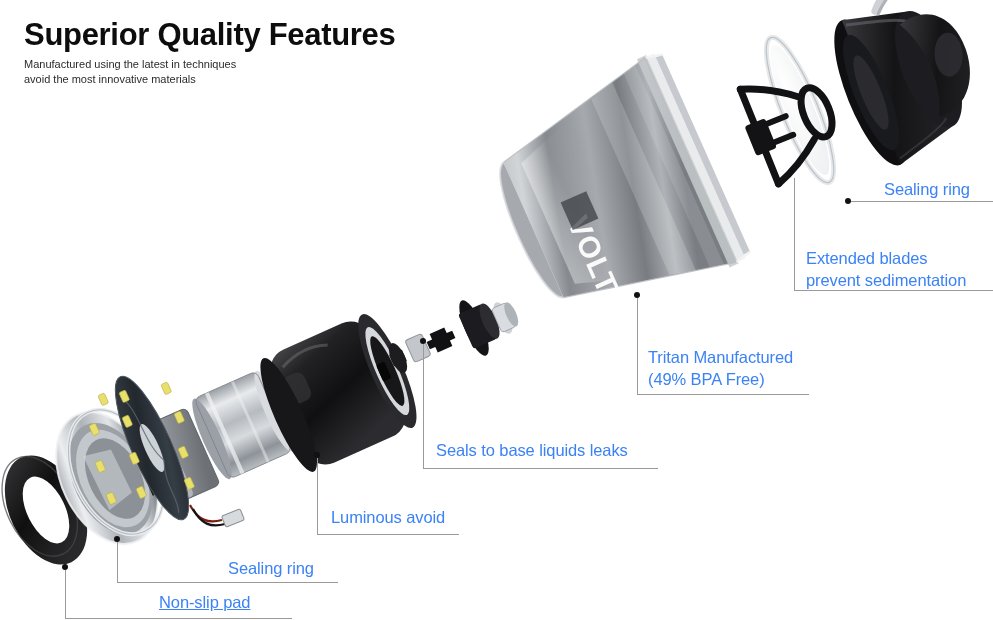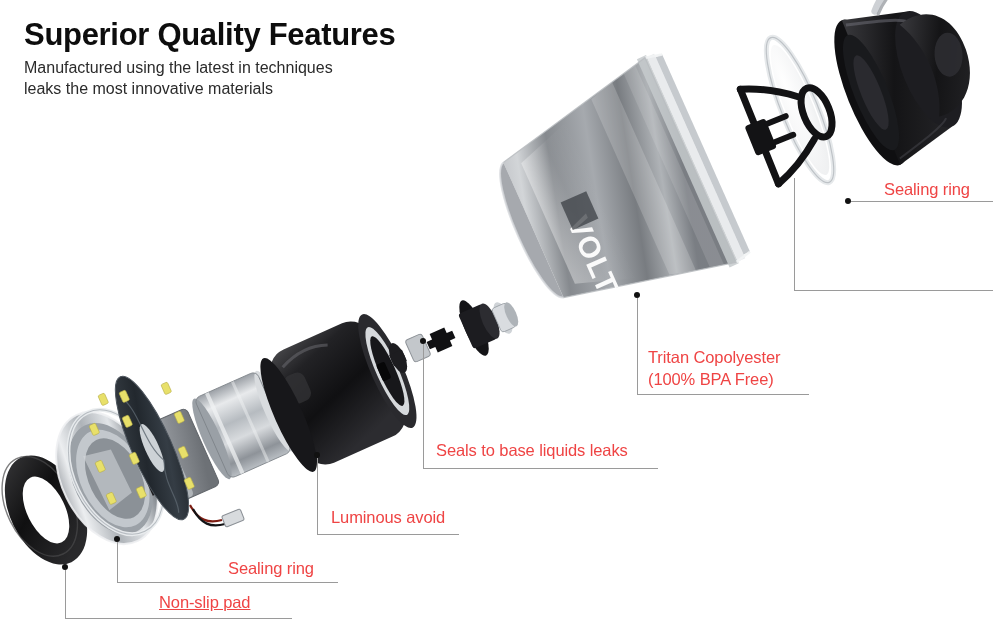--- a/index.html
+++ b/index.html
@@ -29,31 +29,31 @@
   #title {
     font-size: 31px;
     font-weight: bold;
     color: #0d0d0d;
     letter-spacing: -0.3px;
     line-height: 1.1;
     margin: 0;
   }
   #subtitle {
     margin-top: 5px;
-    font-size: 16px;
+    font-size: 11px;
     color: #2b2b2b;
     line-height: 1.32;
     font-weight: 400;
   }
 
   
   .callout-text {
     position: absolute;
     font-size: 16.5px;
-    color: #ef4444;
+    color: #3b82f6;
     line-height: 1.33;
     white-space: nowrap;
     letter-spacing: -0.1px;
   }
   .lead-dot {
     position: absolute;
     width: 6px;
     height: 6px;
     border-radius: 50%;
     background: #111111;
@@ -81,21 +81,21 @@
 </style>
 </head>
 <body>
 
 <div id="page">
 
   <div id="heading">
     <h1 id="title">Superior Quality Features</h1>
     <div id="subtitle">
       <div>Manufactured using the latest in techniques</div>
-      <div>leaks the most innovative materials</div>
+      <div>avoid the most innovative materials</div>
     </div>
   </div>
 
   <svg id="art" viewBox="0 0 993 620">
     <defs>
 
       <linearGradient id="gBottle" x1="0" y1="0" x2="1" y2="0.35">
         <stop offset="0" stop-color="#b9bcc0"></stop>
         <stop offset="0.13" stop-color="#cfd2d5"></stop>
         <stop offset="0.30" stop-color="#7d8186"></stop>
@@ -332,27 +332,31 @@
   </svg>
 
   <div class="lead-dot" style="left:845px; top:198px;"></div>
   <div class="lead-h" style="left:851px; top:201px; width:142px;"></div>
   <div class="callout-text" style="left:884px; top:179px;">
     <div>Sealing ring</div>
   </div>
 
   <div class="lead-v" style="left:794px; top:178px; height:112px;"></div>
   <div class="lead-h" style="left:794px; top:290px; width:199px;"></div>
+  <div class="callout-text" style="left:806px; top:248px;">
+    <div>Extended blades</div>
+    <div>prevent sedimentation</div>
+  </div>
 
   <div class="lead-dot" style="left:634px; top:292px;"></div>
   <div class="lead-v" style="left:637px; top:298px; height:96px;"></div>
   <div class="lead-h" style="left:637px; top:394px; width:172px;"></div>
   <div class="callout-text" style="left:648px; top:347px;">
-    <div>Tritan Copolyester</div>
-    <div>(100% BPA Free)</div>
+    <div>Tritan Manufactured</div>
+    <div>(49% BPA Free)</div>
   </div>
 
   <div class="lead-dot" style="left:420px; top:338px;"></div>
   <div class="lead-v" style="left:423px; top:344px; height:124px;"></div>
   <div class="lead-h" style="left:423px; top:468px; width:235px;"></div>
   <div class="callout-text" style="left:436px; top:440px;">
     <div>Seals to base liquids leaks</div>
   </div>
 
   <div class="lead-dot" style="left:314px; top:452px;"></div>

